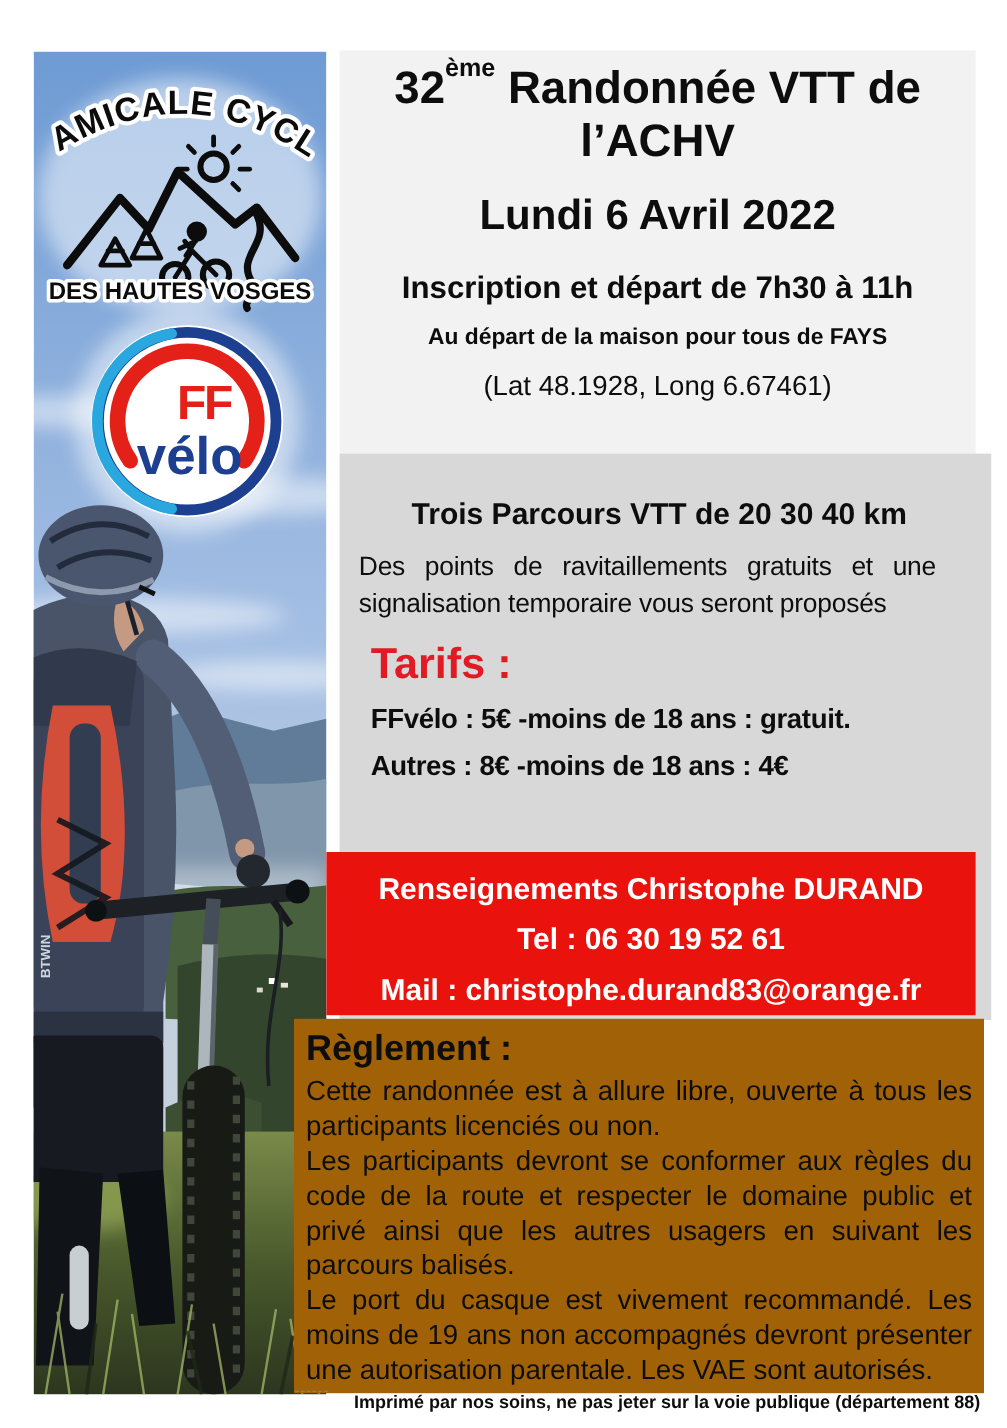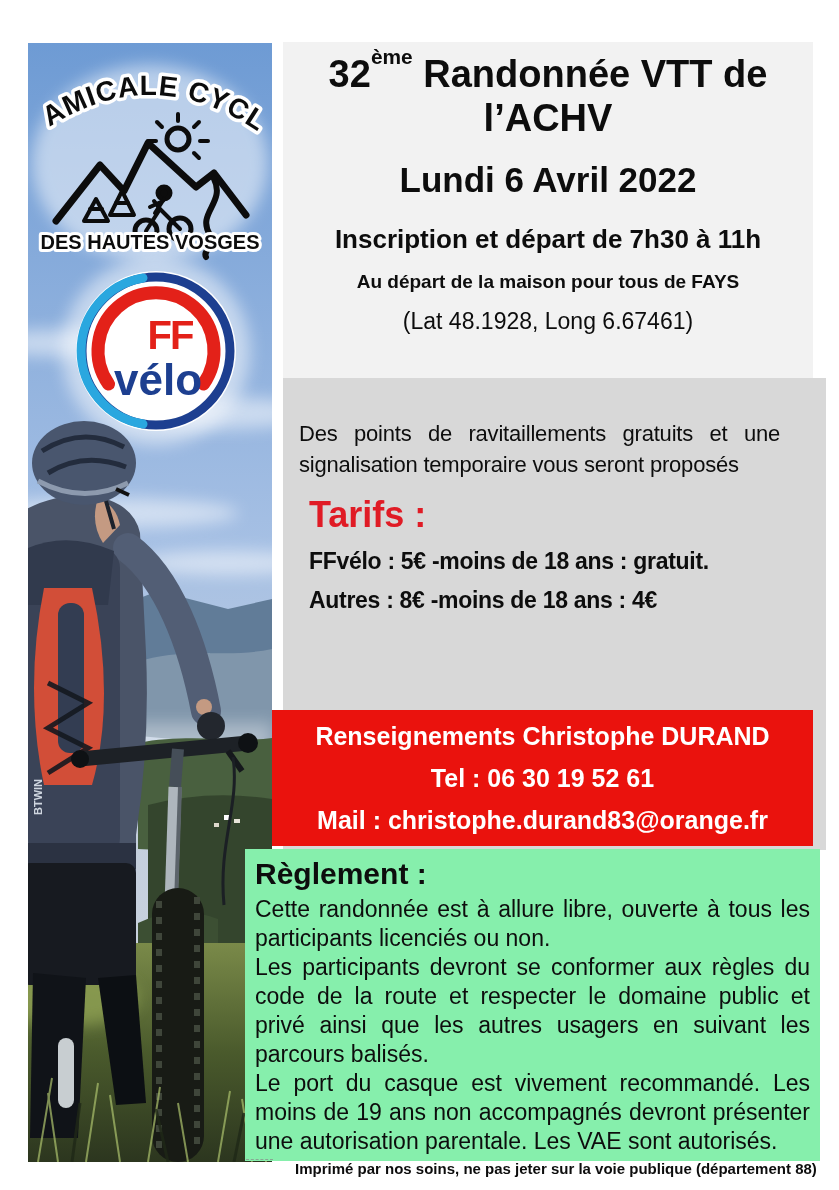--- a/index.html
+++ b/index.html
@@ -29,27 +29,27 @@
     background:#d8d8d8; z-index:2; box-sizing:border-box; padding:32px 46px 0 16px;
   }
   .parcours-line { font-size:25px; font-weight:bold; line-height:38px; padding-left:44px; white-space:nowrap; }
   .parcours-note { margin:8px 0 0; font-size:22px; line-height:31px; text-align:justify; letter-spacing:-0.2px; }
   .tarifs-label { margin:14px 0 0 10px; font-size:36px; font-weight:bold; color:#e01b25; }
   .tarif-line { margin:12px 0 0 10px; font-size:23px; font-weight:bold; white-space:nowrap; letter-spacing:-0.3px; }
 
   .box-red {
     position:absolute; left:272px; top:710px; width:541px; height:136px;
     background:#ea120d; color:#ffffff; text-align:center; z-index:3;
-    display:flex; flex-direction:column; justify-content:center;
+    display:flex; flex-direction:column; justify-content:flex-end;
   }
   .contact-line { font-size:25px; font-weight:bold; line-height:42px; white-space:nowrap; }
 
   .panel-reglement {
     position:absolute; left:245px; top:849px; width:575px; height:312px;
-    background:#86efac; z-index:4; box-sizing:border-box; padding:8px 10px 0 10px;
+    background:#a16207; z-index:4; box-sizing:border-box; padding:8px 10px 0 10px;
   }
   .reg-title { font-size:30px; font-weight:bold; margin:0 0 4px; }
   .reg-p { margin:0; font-size:23px; line-height:29px; text-align:justify; }
   .reg-footer { margin:4px 0 0 40px; font-size:15px; font-weight:bold; white-space:nowrap; }
 
   .dashed-artifact {
     position:absolute; left:246px; top:1159px; width:27px; height:0;
     border-top:1px dashed #8a8a8a; opacity:.7; z-index:5;
   }
 </style>
@@ -219,20 +219,21 @@
       <span>32</span><sup>ème</sup><span> Randonnée VTT de</span>
       <div class="line2">l’ACHV</div>
     </h1>
     <div class="date-line">Lundi 6 Avril 2022</div>
     <div class="inscription-line">Inscription et départ de 7h30 à 11h</div>
     <div class="depart-line">Au départ de la maison pour tous de FAYS</div>
     <div class="coords-line">(Lat 48.1928, Long 6.67461)</div>
   </div>
 
   <div class="box-gray">
+    <div class="parcours-line">Trois Parcours VTT de 20 30 40 km</div>
     <p class="parcours-note">Des points de ravitaillements gratuits et une signalisation temporaire vous seront proposés</p>
     <div class="tarifs-label">Tarifs :</div>
     <div class="tarif-line">FFvélo : 5€ -moins de 18 ans : gratuit.</div>
     <div class="tarif-line">Autres : 8€ -moins de 18 ans : 4€</div>
   </div>
 
   <div class="box-red">
     <div class="contact-line">Renseignements Christophe DURAND</div>
     <div class="contact-line">Tel : 06 30 19 52 61</div>
     <div class="contact-line">Mail : christophe.durand83@orange.fr</div>

